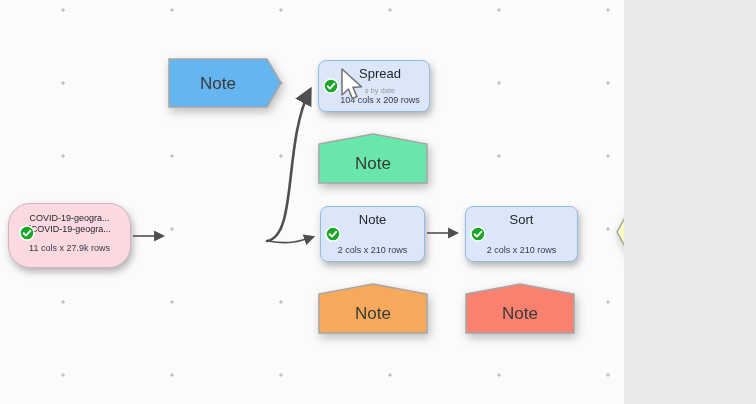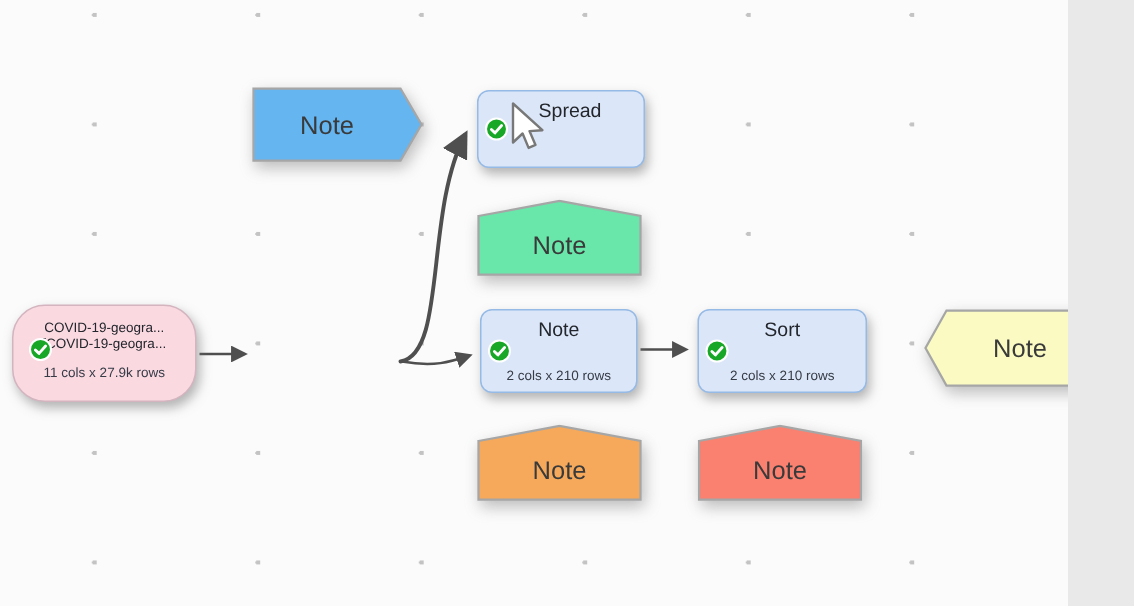--- a/index.html
+++ b/index.html
@@ -1,17 +1,17 @@
 <!DOCTYPE html>
 <html><head>
 <meta charset="utf-8">
 <style>
   html,body{margin:0;padding:0;background:#e9e9e9;}
   .canvas{
-    position:relative;width:712px;height:404px;overflow:hidden;
+    position:relative;width:624px;height:404px;overflow:hidden;
     background-color:#fbfbfc;
     background-image:radial-gradient(2.6px 2.6px at 63px 10px,#c3c3c3 60%,rgba(0,0,0,0) 62%);
     background-size:109px 73px;
     font-family:"Liberation Sans",sans-serif;
   }
   svg.wires{position:absolute;left:0;top:0;z-index:1;}
   .note{position:absolute;z-index:2;filter:drop-shadow(2px 4px 5px rgba(110,110,110,0.45));}
   .note text{font-family:"Liberation Sans",sans-serif;font-size:17px;fill:#3a3a3a;}
   .node{
     position:absolute;z-index:3;box-sizing:border-box;
@@ -90,20 +90,24 @@
 
 
   <div class="node" style="left:318px;top:60px;width:112px;height:52px;padding-left:16px;">
     <span class="check">
       <svg width="16" height="16" viewBox="0 0 16 16">
         <circle cx="8" cy="8" r="7" fill="#18a727" stroke="#ffffff" stroke-width="1.4"></circle>
         <path d="M4.6,8.3 L7,10.6 L11.4,5.7" fill="none" stroke="#ffffff" stroke-width="1.9" stroke-linecap="round" stroke-linejoin="round"></path>
       </svg>
     </span>
     <div class="node-title">Spread</div>
+    <div class="bottom">
+      <div class="node-comment">s by date</div>
+      <div class="node-stats">104 cols x 209 rows</div>
+    </div>
   </div>
 
   <div class="node" style="left:320px;top:206px;width:105px;height:56px;">
     <span class="check">
       <svg width="16" height="16" viewBox="0 0 16 16">
         <circle cx="8" cy="8" r="7" fill="#18a727" stroke="#ffffff" stroke-width="1.4"></circle>
         <path d="M4.6,8.3 L7,10.6 L11.4,5.7" fill="none" stroke="#ffffff" stroke-width="1.9" stroke-linecap="round" stroke-linejoin="round"></path>
       </svg>
     </span>
     <div class="node-title">Note</div>

